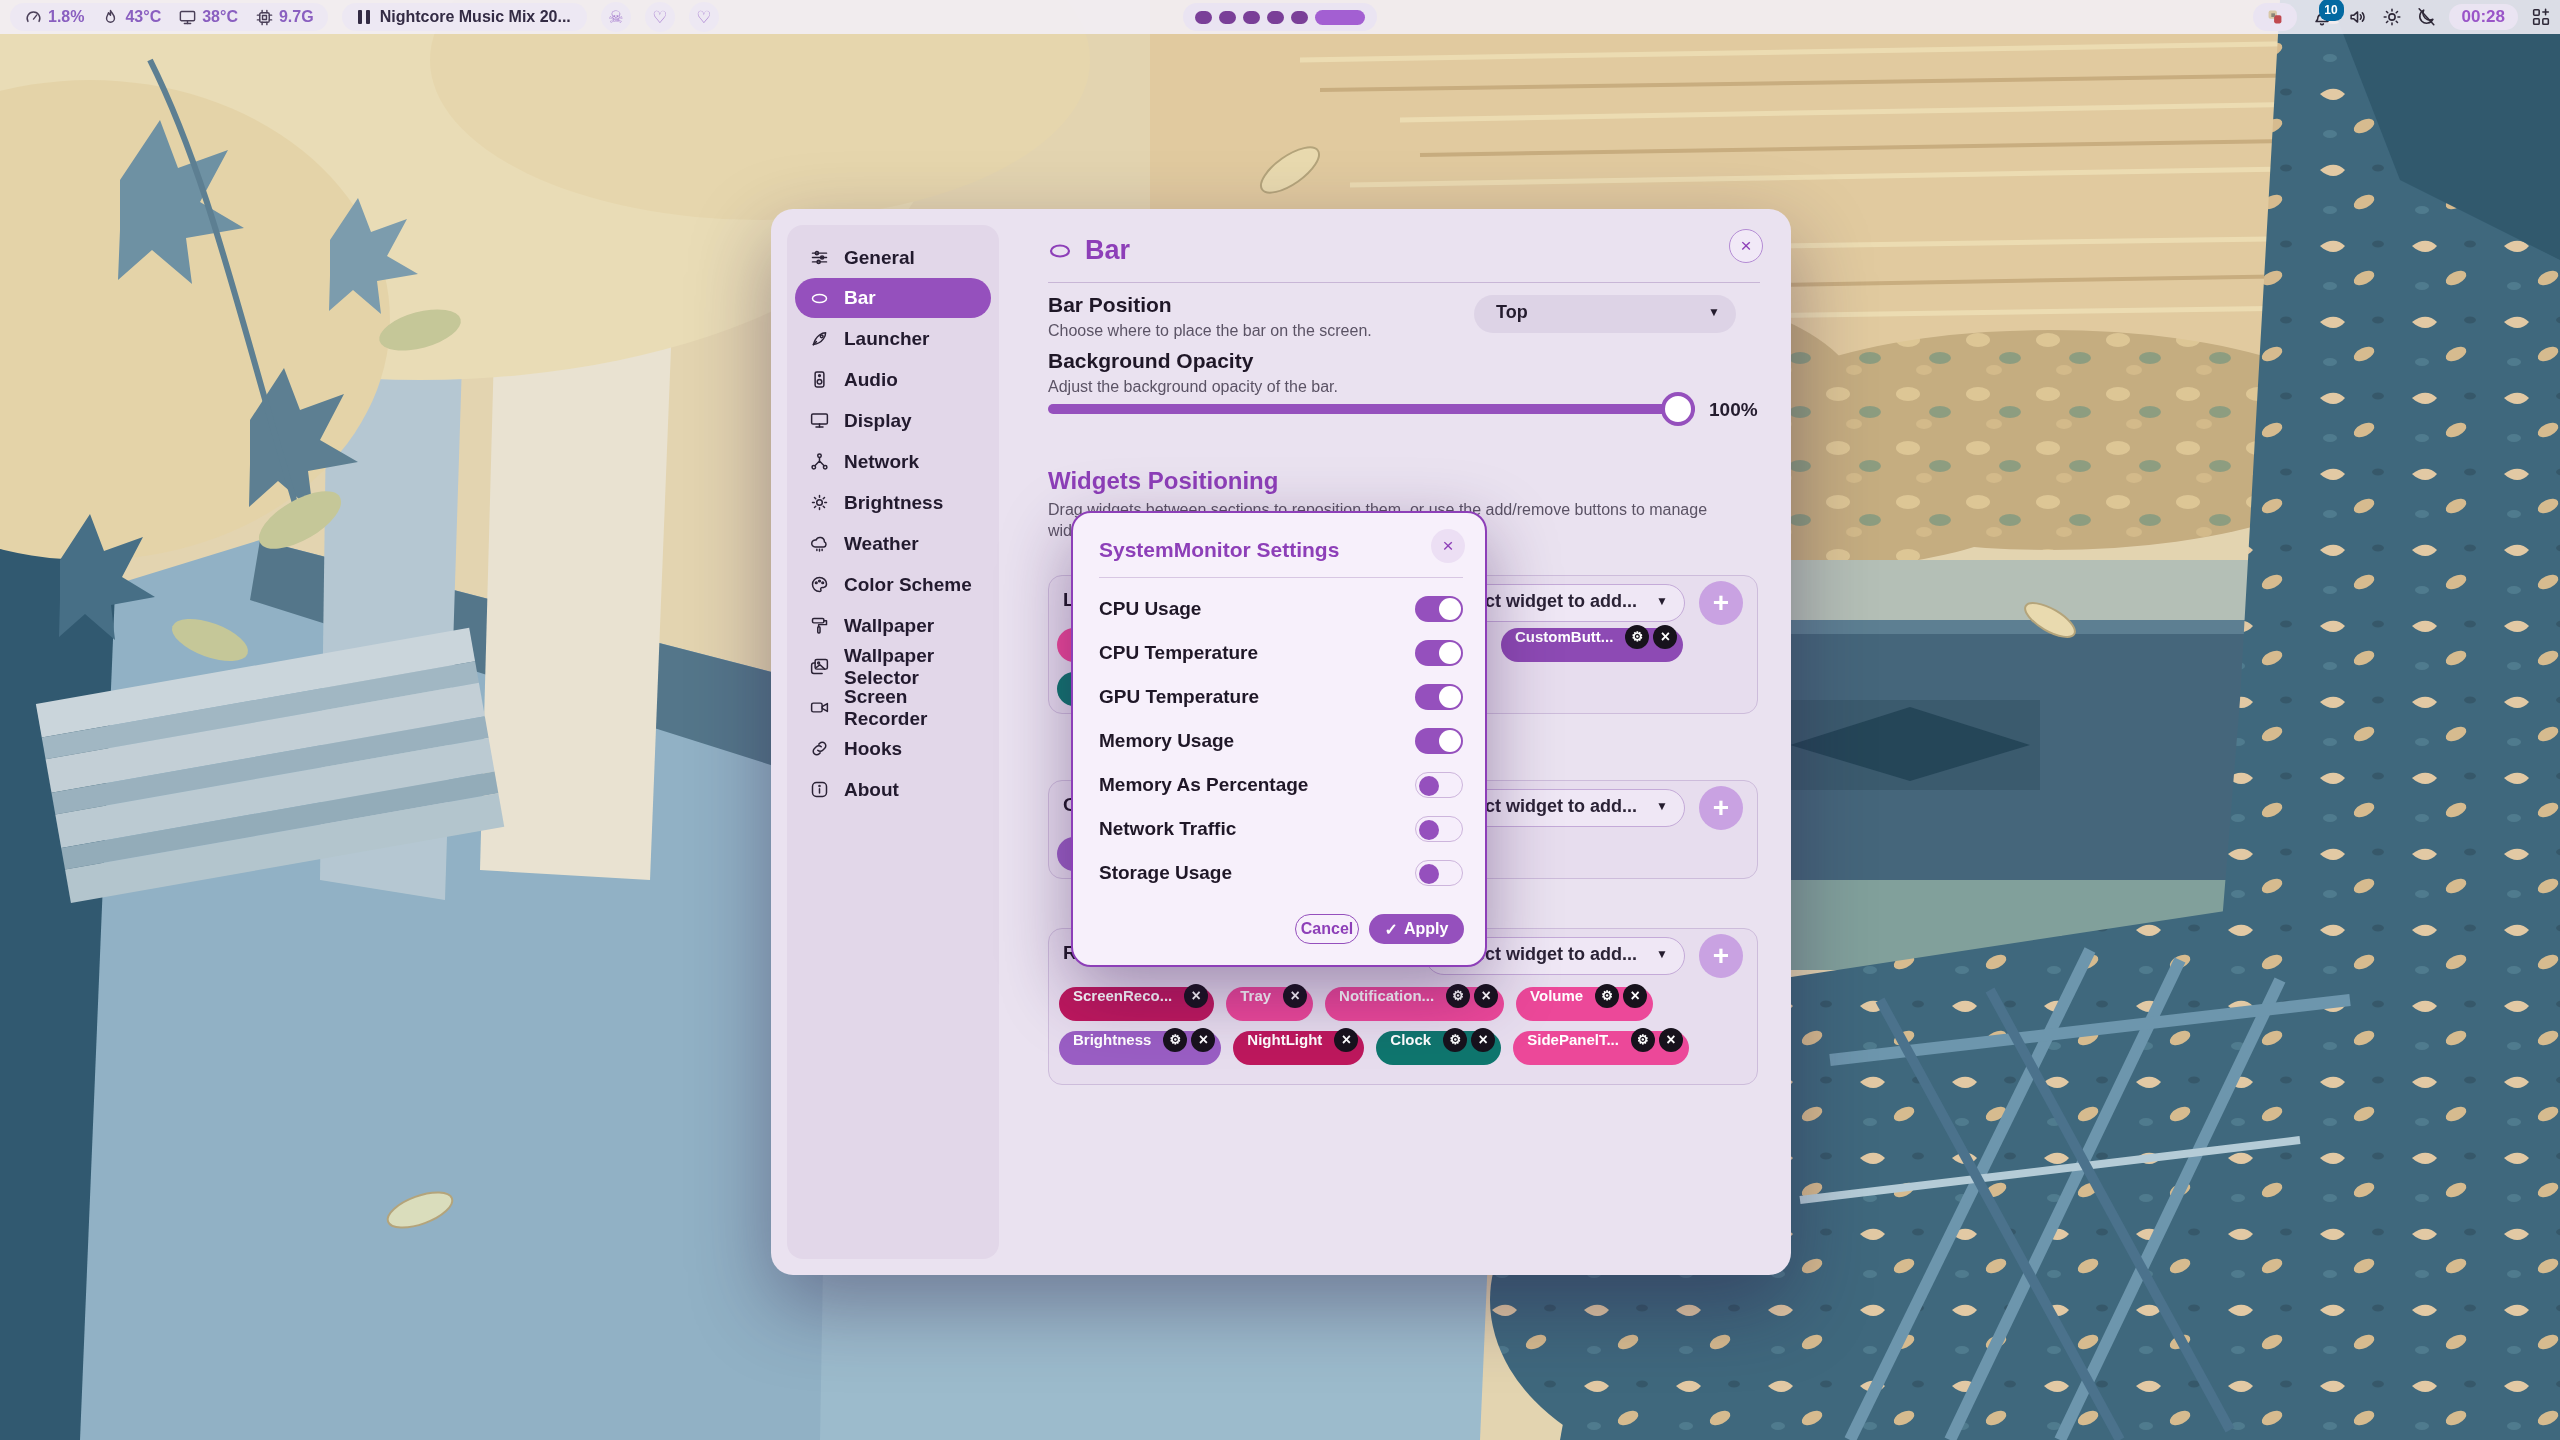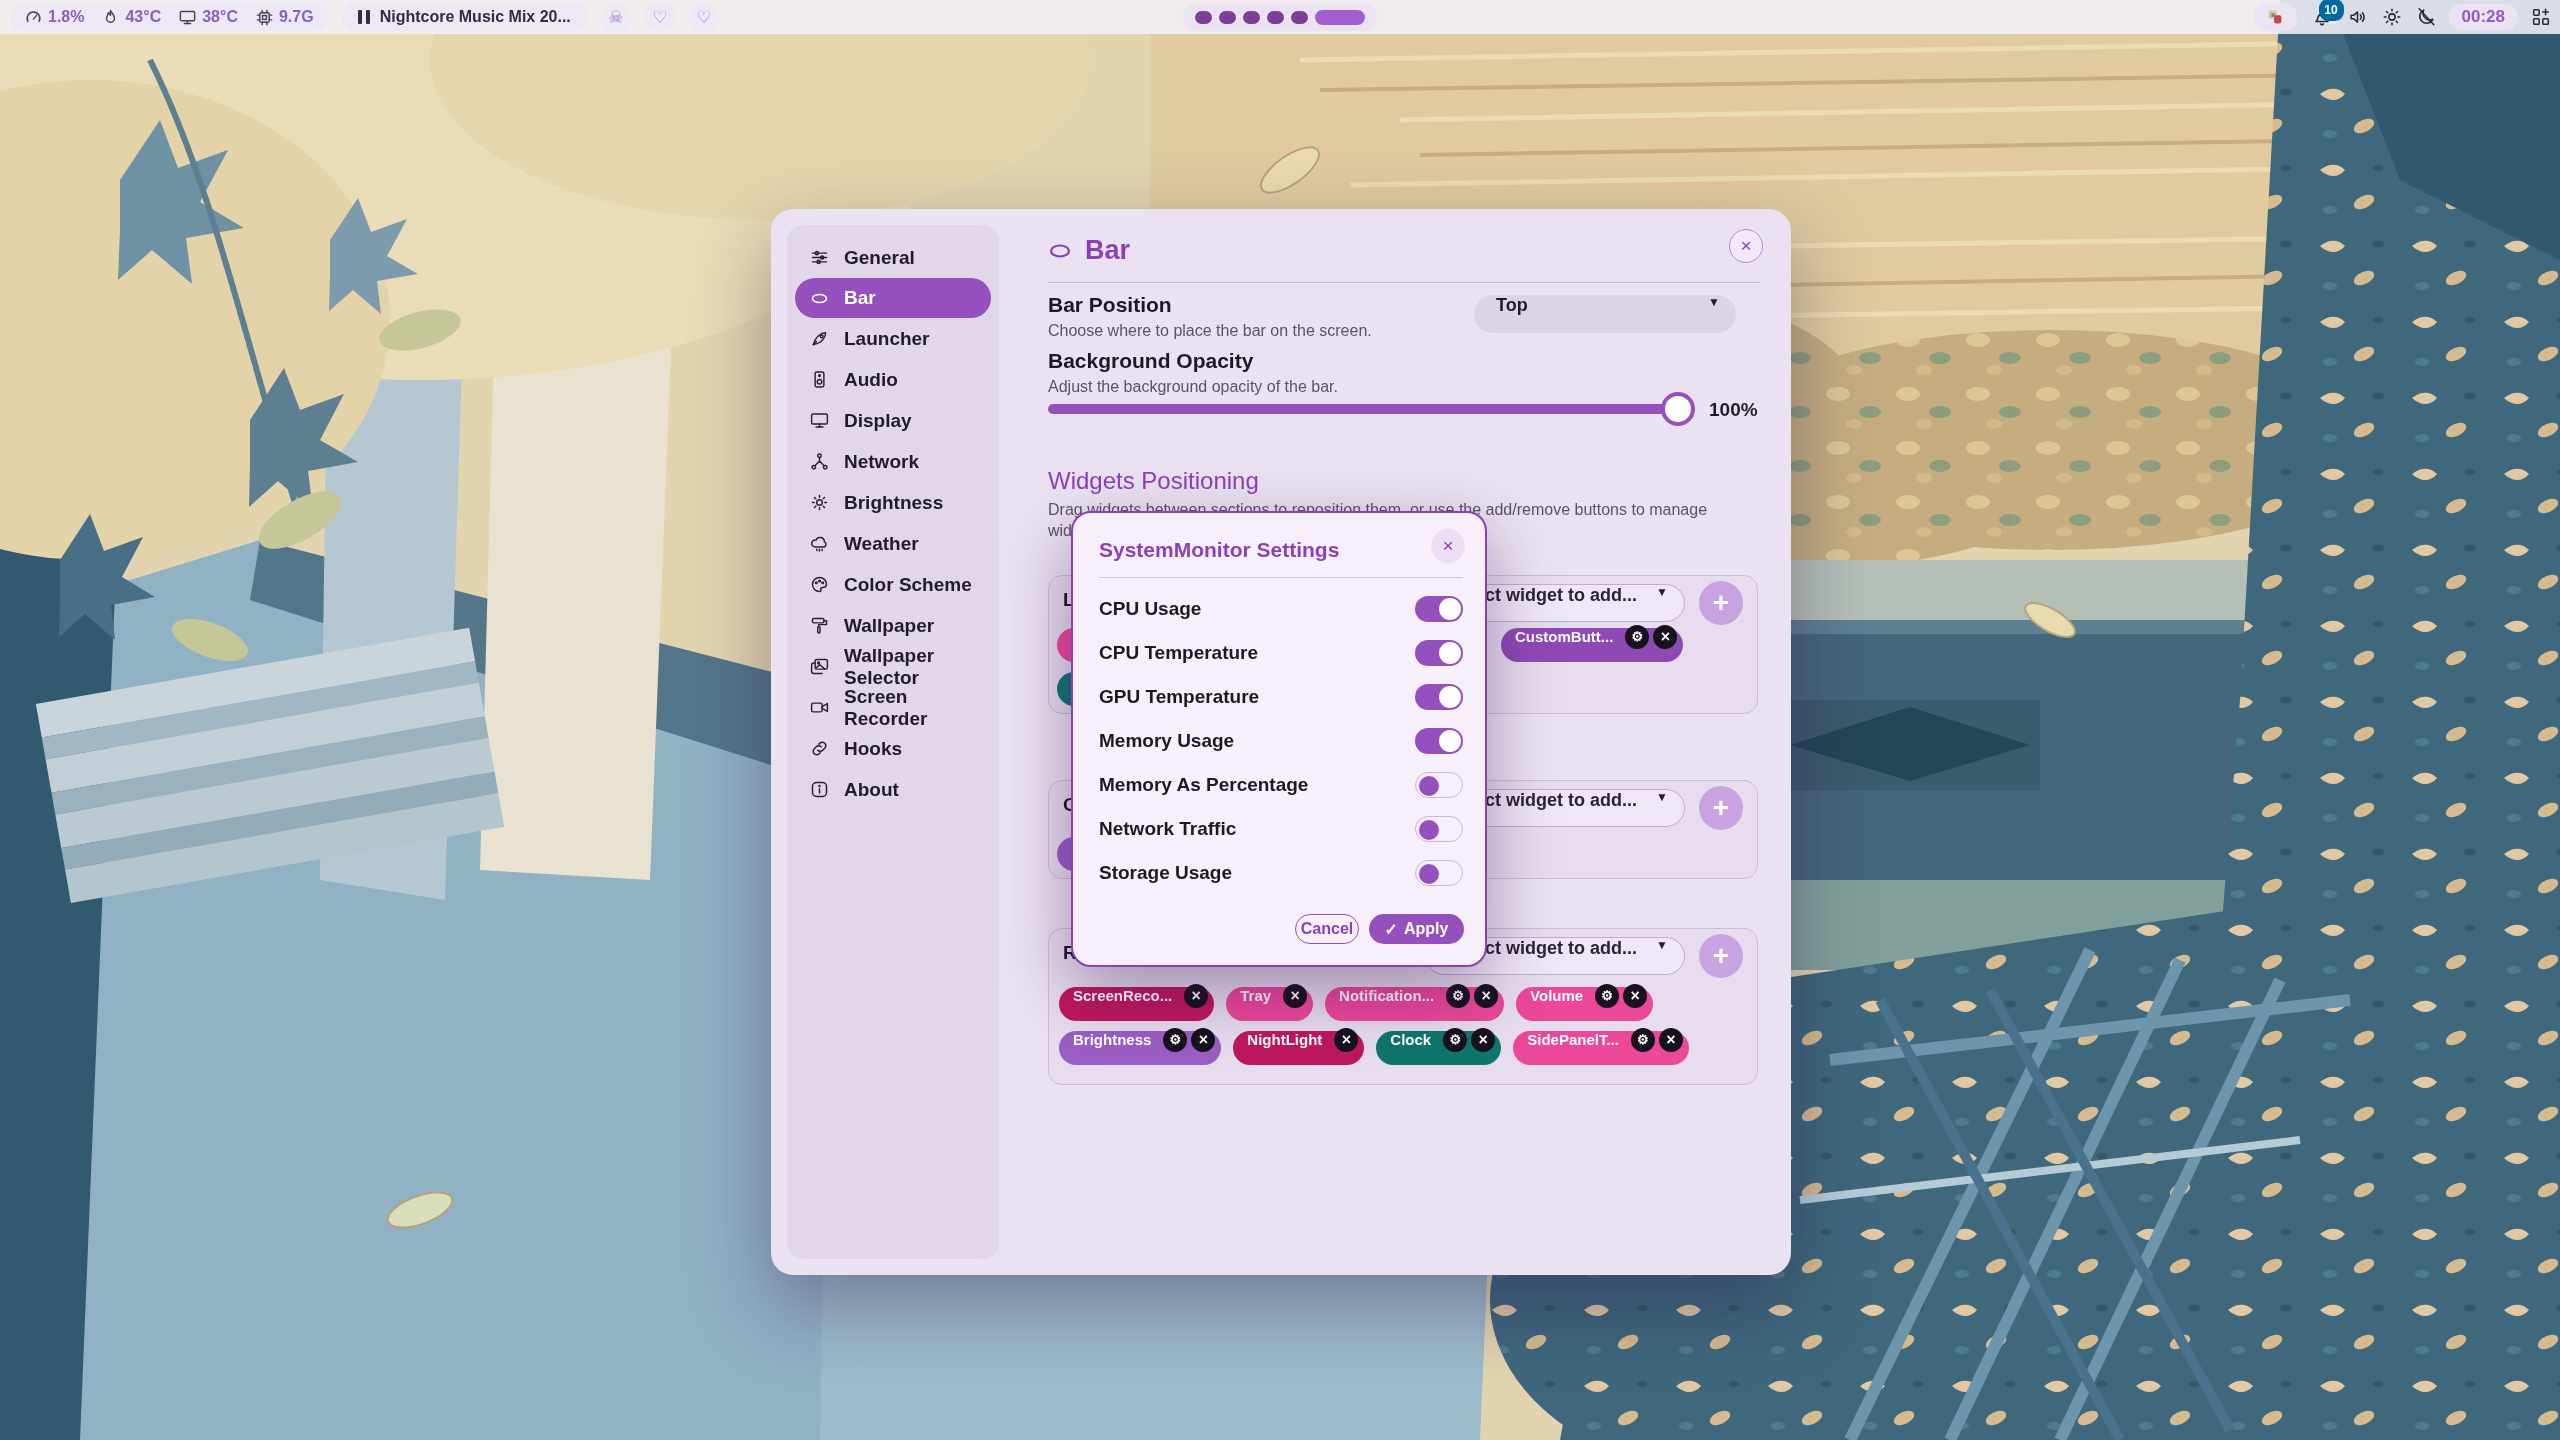--- a/index.html
+++ b/index.html
@@ -40,29 +40,29 @@
   .sb-item.active svg{stroke:#fff;}
 
   .main{position:absolute;left:244px;top:0;width:776px;height:1066px;}
   .hdr{position:absolute;left:32px;top:26px;display:flex;align-items:center;gap:12px;color:#8d3fb8;font-size:27px;font-weight:700;}
   .hdr svg{width:26px;height:18px;stroke:#8d3fb8;stroke-width:2.2;fill:none;}
   .win-close{position:absolute;left:714px;top:20px;width:32px;height:32px;border-radius:50%;border:1.5px solid #b48cd4;background:#f1e9f7;color:#8d3fb8;font-size:19px;display:flex;align-items:center;justify-content:center;}
   .divider{position:absolute;left:33px;top:73px;width:712px;height:1px;background:#c8b6d6;}
 
   .lbl-main{position:absolute;left:33px;font-size:21px;font-weight:700;color:#1f1727;}
   .lbl-desc{position:absolute;left:33px;font-size:16px;color:#5b5365;}
-  .dd{position:absolute;height:38px;border-radius:19px;background:#ddd3e6;display:flex;align-items:flex-start;justify-content:space-between;padding:0 16px 4px 22px;box-sizing:border-box;font-size:18px;color:#241c2e;font-weight:600;}
+  .dd{position:absolute;height:38px;border-radius:19px;background:#ddd3e6;display:flex;align-items:center;justify-content:space-between;padding:0 16px 4px 22px;box-sizing:border-box;font-size:18px;color:#241c2e;font-weight:600;}
   .dd .caret{font-size:12px;color:#241c2e;}
   .dd.outline{background:#efe7f5;border:1.5px solid #c4aad8;font-weight:600;color:#2a2235;}
 
   .slider-track{position:absolute;left:33px;top:451px;width:647px;height:10px;border-radius:5px;background:#9550bd;}
   .slider-handle{position:absolute;left:650px;top:440px;width:26px;height:26px;border-radius:50%;background:#fff;border:4px solid #9550bd;box-sizing:content-box;}
   .slider-val{position:absolute;left:692px;top:446px;font-size:19px;font-weight:600;color:#241c2e;}
 
-  .wid-title{position:absolute;left:33px;top:514px;font-size:24px;font-weight:400;color:#8d3fb8;}
+  .wid-title{position:absolute;left:33px;top:514px;font-size:24px;font-weight:700;color:#8d3fb8;}
   .wid-desc{position:absolute;left:33px;font-size:16px;color:#5b5365;white-space:nowrap;}
 
   .sect{position:absolute;left:33px;width:710px;background:#e7ddee;border:1px solid #cdbcdb;border-radius:14px;box-sizing:border-box;}
   .sect .s-lbl{position:absolute;left:14px;top:13px;font-size:19px;font-weight:700;color:#1f1727;white-space:nowrap;}
   .sect .dd{right:72px;top:8px;width:260px;}
   .plus{position:absolute;right:14px;top:5px;width:44px;height:44px;border-radius:50%;background:#c9a2e2;color:#fff;font-size:28px;font-weight:600;display:flex;align-items:center;justify-content:center;}
 
   .chip{display:inline-flex;align-items:center;height:34px;border-radius:17px;padding:0 6px 17px 14px;color:#fff;font-size:15px;font-weight:700;box-sizing:border-box;}
   .chip .lbl{margin-right:8px;white-space:nowrap;}
   .cbtn{width:24px;height:24px;border-radius:50%;background:#17121c;color:#fff;display:flex;align-items:center;justify-content:center;margin-left:4px;flex:0 0 auto;}

